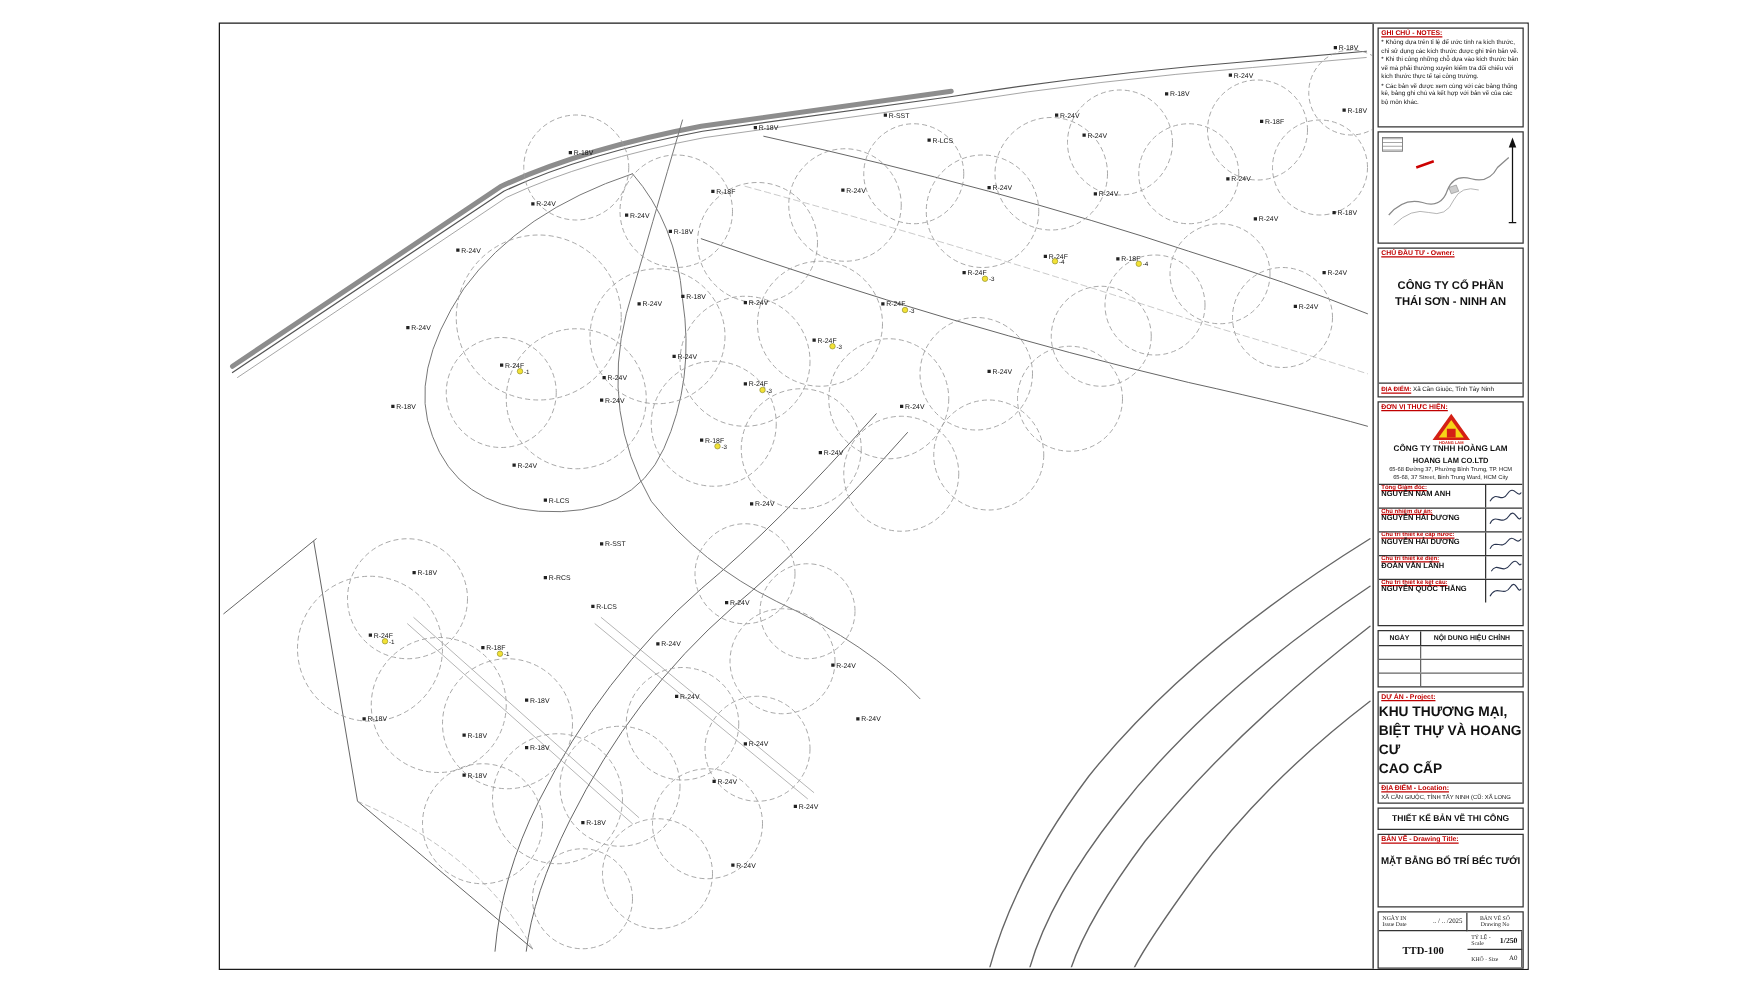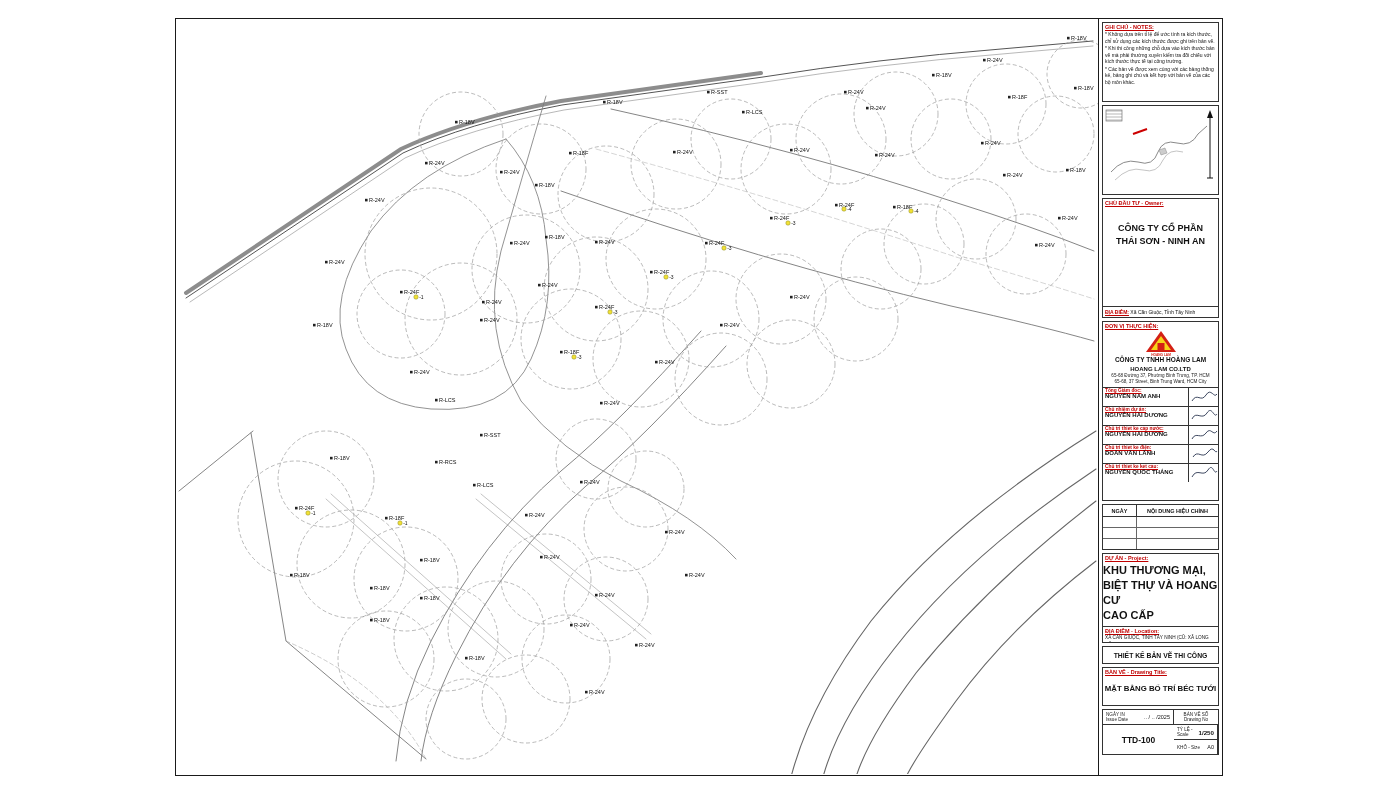--- a/index.html
+++ b/index.html
@@ -42,25 +42,25 @@
   .rev-row:last-child { border-bottom:none; }
   .rev-row .rev-c1 { border-right:0.6px solid #666; }
 
   .proj-box { height:90px; }
   .proj-title { text-align:left; font-weight:bold; font-size:11px; line-height:1.35; margin-top:2px; }
   .proj-loc { border-top:0.8px solid #333; margin-top:4px; }
   .proj-loc-lines { font-size:4.7px; line-height:1.35; padding:1px 2px; }
 
   .constr-box { height:18px; display:flex; align-items:center; justify-content:center; font-weight:bold; font-size:6.8px; }
 
-  .dtitle-box { height:39px; }
+  .dtitle-box { height:59px; }
   .dtitle-text { text-align:center; font-weight:bold; font-size:7.8px; margin-top:9px; }
 
   .issue-box { height:46px; display:grid; grid-template-columns:1fr 44px; grid-template-rows:15px 15px 1fr; font-size:5px; }
-  .ib-cell { border-right:0.8px solid #333; border-bottom:0.8px solid #333; display:flex; align-items:center; justify-content:space-between; padding:0 3px; }
+  .ib-cell { border-right:0.8px solid #333; border-bottom:0.8px solid #333; display:flex; align-items:center; justify-content:space-between; padding:0 3px;font-family:Liberation Serif, serif; }
   .ib-right { border-right:none; flex-direction:column; justify-content:center; text-align:center; }
   .ib-stack { display:flex; flex-direction:column; line-height:1.2; }
   .ib-lab { font-size:4.6px; color:#222; }
   .ib-val { font-size:5.5px; }
   .ib-bold { font-weight:bold; font-size:6.2px; }
   .ib-no { grid-row:2 / span 2; border-bottom:none; display:flex; align-items:center; justify-content:center; font-weight:bold; font-size:8.5px; border-right:none; }
   .ib-last { border-bottom:none; }
 </style>
 </head>
 <body>

